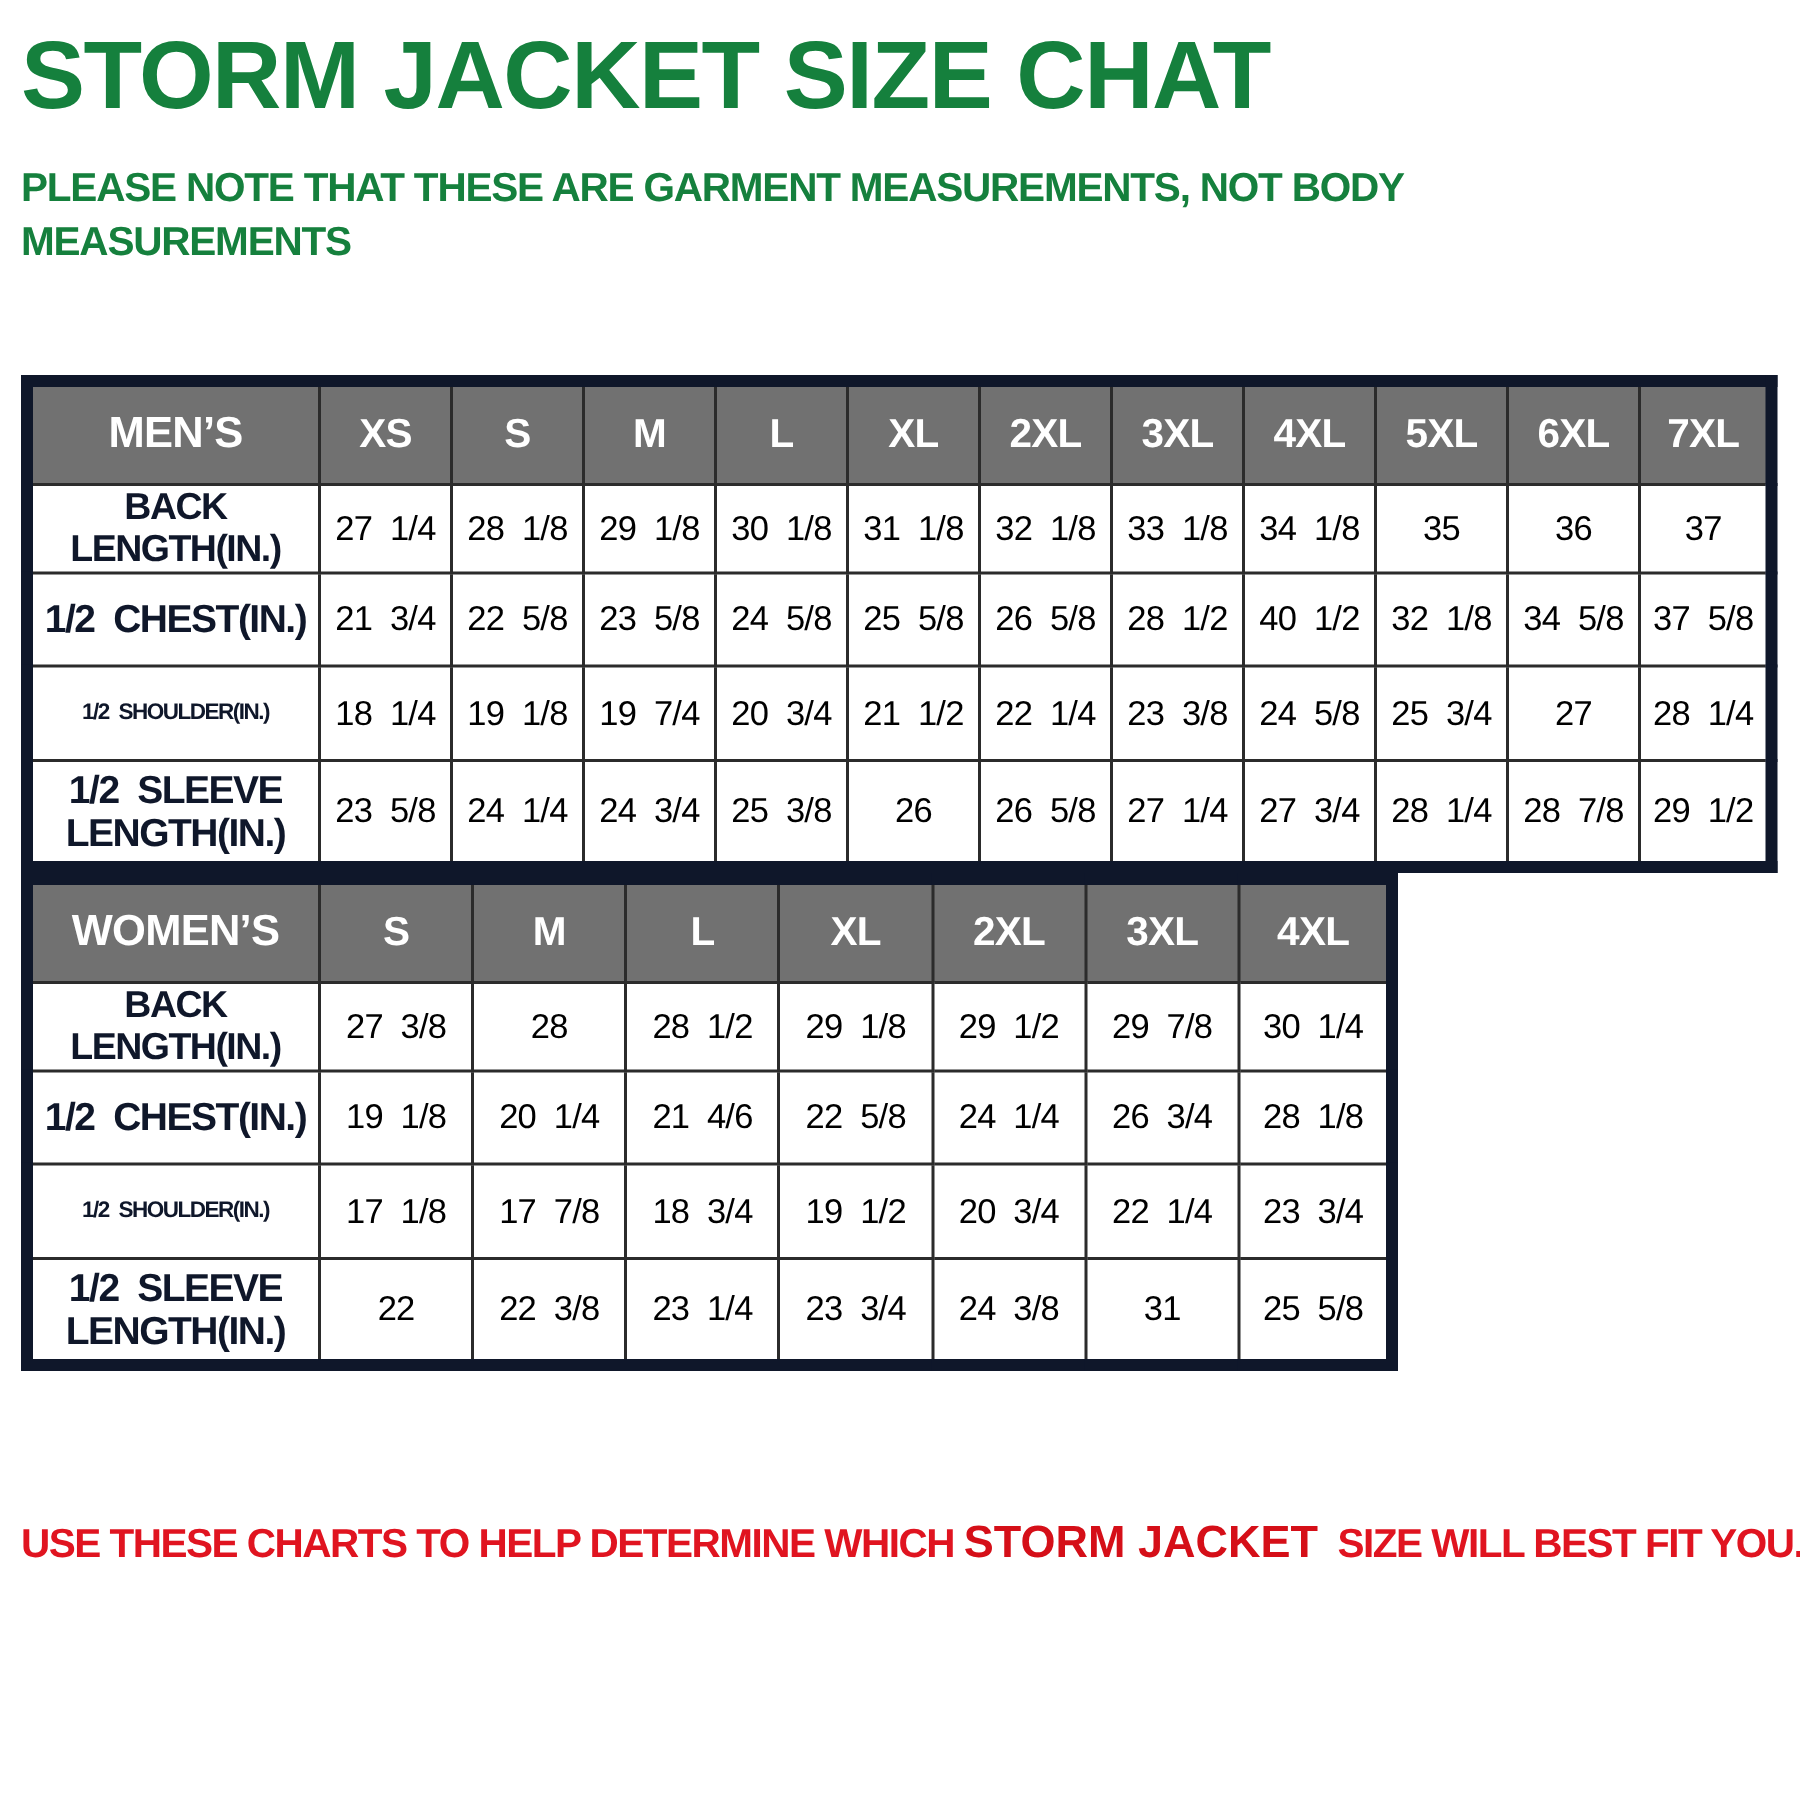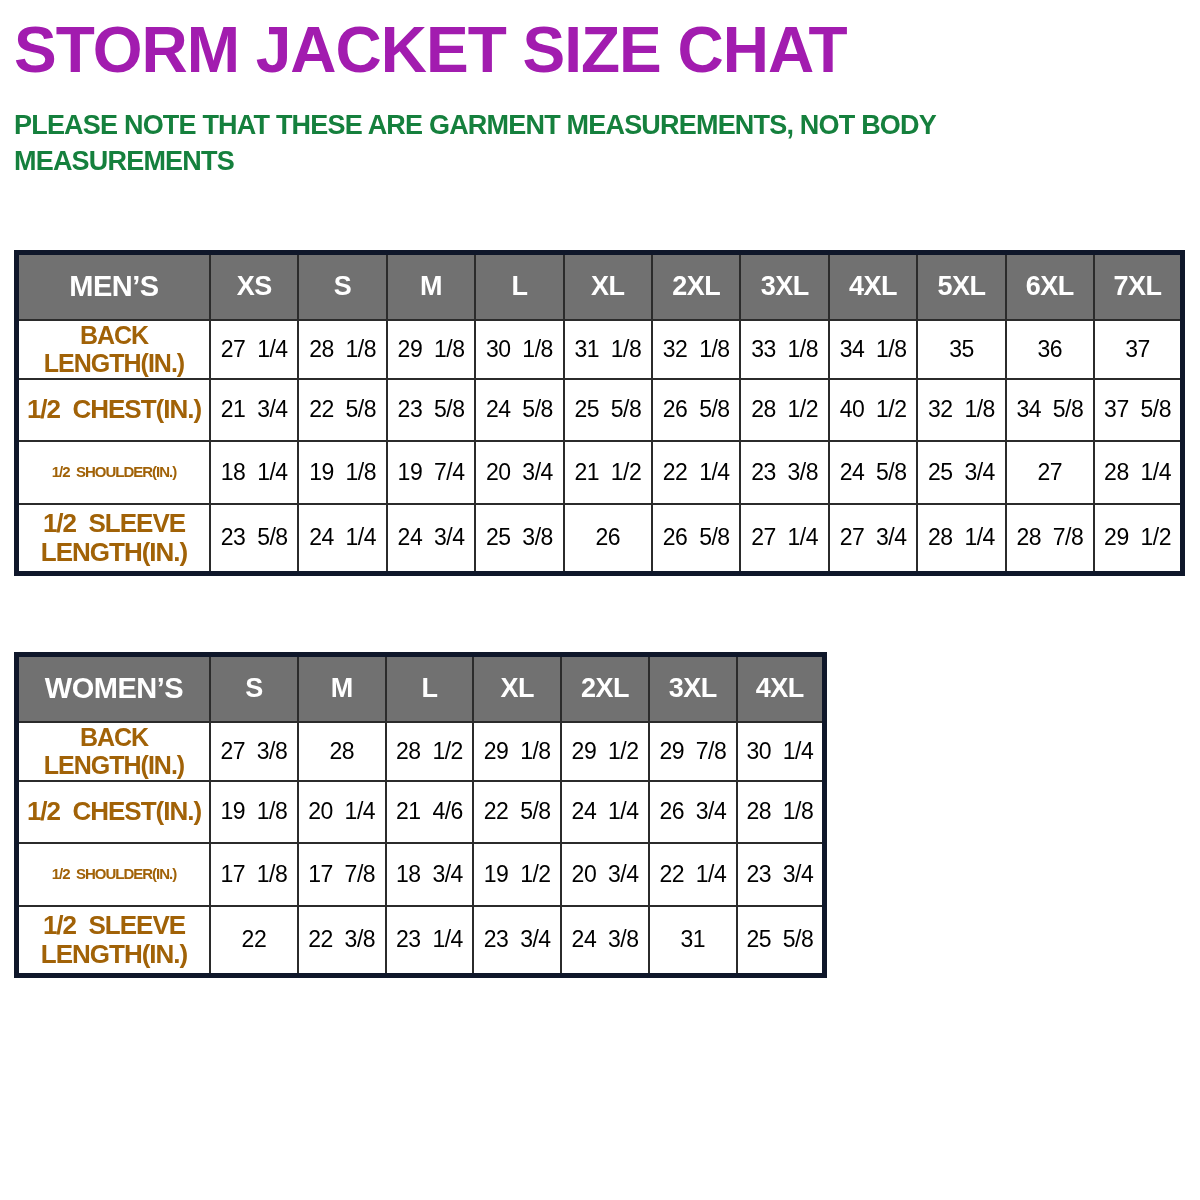--- a/index.html
+++ b/index.html
@@ -11,63 +11,63 @@
   }
   .page {
     position: relative;
     width: 1200px; height: 1200px;
     padding: 18px 0 0 14px;
     box-sizing: border-box;
   }
   .title {
     font-size: 64px;
     font-weight: 700;
-    color: #a21caf;
+    color: #15803d;
     letter-spacing: -1px;
     line-height: 1.0;
     margin: 0;
     white-space: nowrap;
   }
   .note {
     margin-top: 26px;
     max-width: 950px;
     font-size: 27px;
     font-weight: 700;
     letter-spacing: -0.8px;
     line-height: 1.33;
     color: #15803d;
   }
   table.sizechart {
     border-collapse: collapse;
     table-layout: fixed;
-    border: 5px solid #0f172a;
+    border: 8px solid #0f172a;
   }
   table.sizechart.mens   { width: 1171px; margin-top: 70px; }
-  table.sizechart.womens { width: 813px;  margin-top: 76px; }
+  table.sizechart.womens { width: 918px;  }
   table.sizechart th, table.sizechart td {
     border: 2px solid #2b2b2b;
     text-align: center;
     vertical-align: middle;
     padding: 0;
   }
   table.sizechart thead th {
     background: #717171;
     color: #ffffff;
     font-weight: 700;
     font-size: 27px;
     letter-spacing: -0.5px;
     height: 64px;
   }
   table.sizechart thead th.corner {
     width: 190px;
     font-size: 29px;
   }
   table.sizechart tbody th.rowlabel {
     background: #ffffff;
-    color: #a16207;
+    color: #0f172a;
     font-weight: 700;
     font-size: 26px;
     letter-spacing: -1px;
     line-height: 1.12;
   }
   table.sizechart tbody th.rowlabel span { white-space: pre; }
   table.sizechart tbody tr:nth-child(1) th.rowlabel { font-size: 25px; }
   table.sizechart tbody tr:nth-child(3) th.rowlabel { font-size: 15px; }
   table.sizechart tbody td {
     background: #ffffff;
@@ -230,14 +230,15 @@
           <td>22  3/8</td>
           <td>23  1/4</td>
           <td>23  3/4</td>
           <td>24  3/8</td>
           <td>31</td>
           <td>25  5/8</td>
         </tr>
       </tbody>
   </table>
 
+  <div class="footer"><span>USE THESE CHARTS TO HELP DETERMINE WHICH </span><span class="brand">STORM JACKET</span><span>  SIZE WILL BEST FIT YOU.</span></div>
 
 </div>
 
 </body></html>

